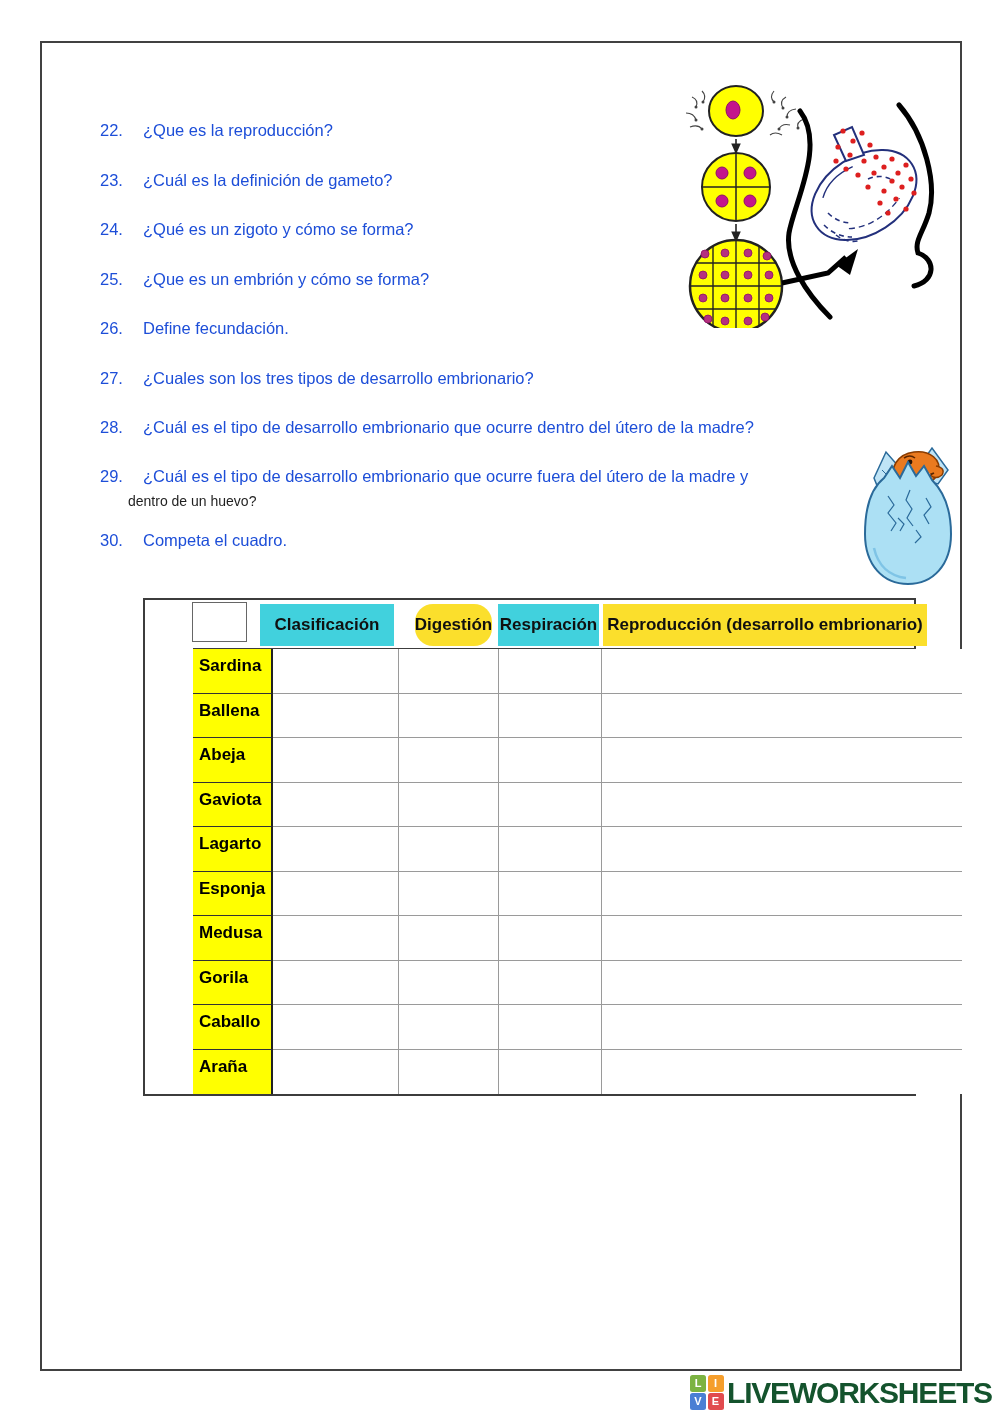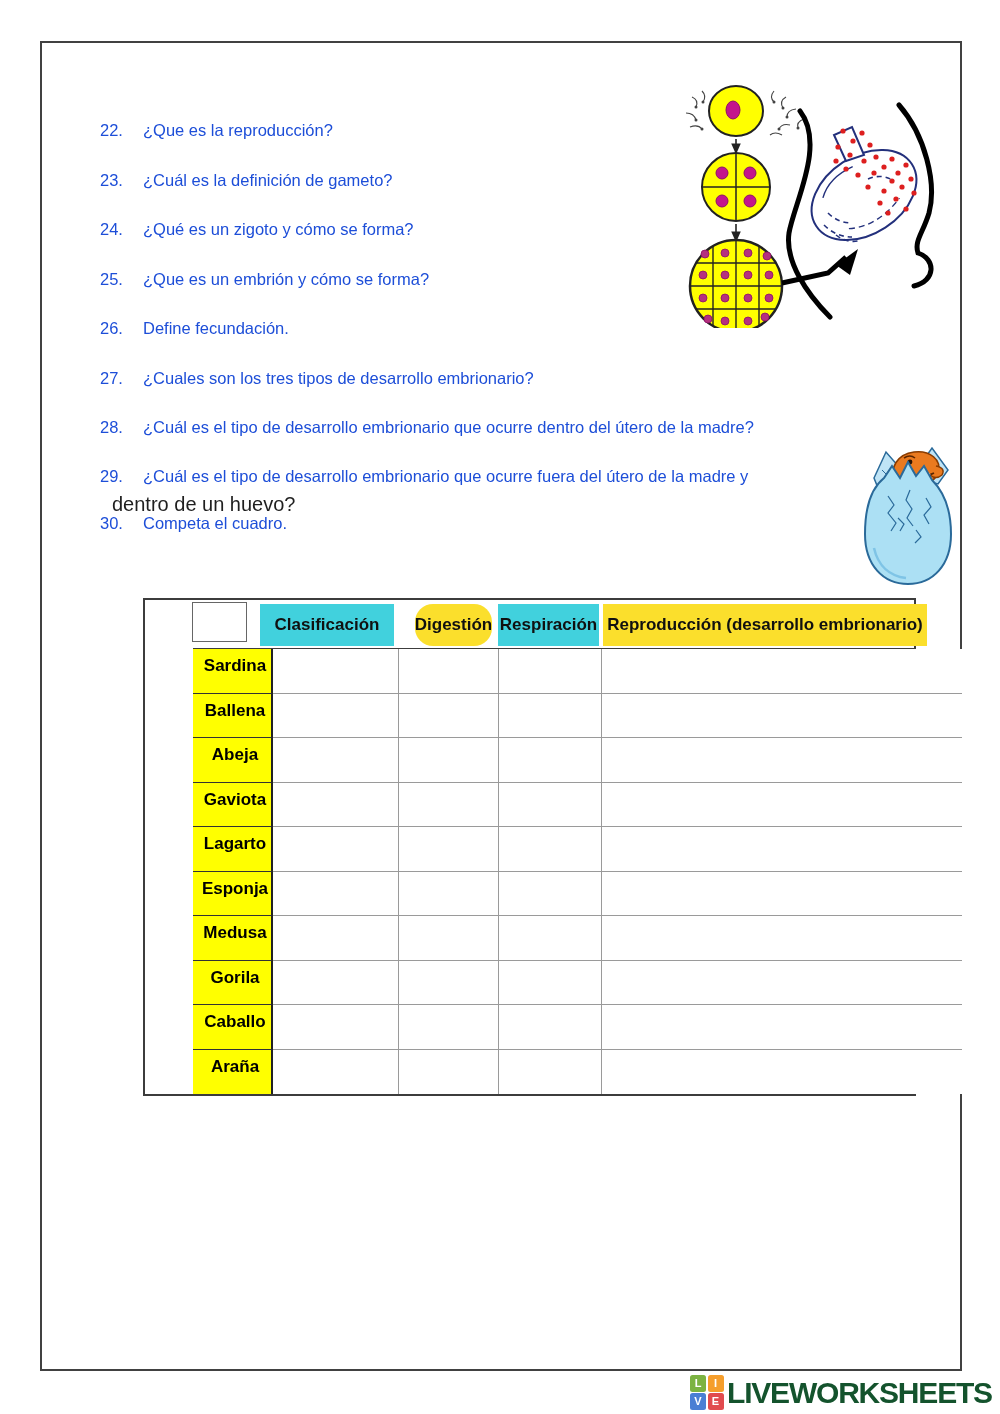--- a/index.html
+++ b/index.html
@@ -4,36 +4,36 @@
 <style>
   html,body{margin:0;padding:0;background:#ffffff;}
   body{width:1000px;height:1414px;position:relative;overflow:hidden;
        font-family:"Liberation Sans",sans-serif;color:#1e1e1e;}
   .frame{position:absolute;left:40px;top:41px;width:922px;height:1330px;
          border:2px solid #414141;box-sizing:border-box;background:#fff;}
   
   .q{position:absolute;left:100px;display:flex;font-size:16.5px;line-height:21px;color:#1d4ed8;}
   .q .num{width:43px;flex:0 0 43px;}
   .q .txt{white-space:nowrap;}
-  .qline2{position:absolute;left:112px;font-size:20px;color:#1f1f1f;}
+  .qline2{position:absolute;left:128px;font-size:14px;color:#1f1f1f;}
   
   .tbl{position:absolute;left:143px;top:598px;width:773px;box-sizing:border-box;
        border:2px solid #3c3c3c;background:#fff;padding-left:48px;}
   .thead{position:relative;height:48px;}
   .corner{position:absolute;left:-1px;top:2px;width:53px;height:38px;
           border:1px solid #666;background:#fff;}
   .hblock{position:absolute;top:4px;height:42px;display:flex;align-items:center;
           justify-content:center;font-weight:bold;font-size:17px;color:#101010;}
   .hb0{left:67px;width:134px;background:#41d1dd;}
   .hb1{left:222px;width:77px;background:#fbdf2c;border-radius:18px;}
   .hb2{left:305px;width:101px;background:#41d1dd;}
   .hb3{left:410px;width:324px;background:#fbdf2c;}
   .tbody{display:grid;grid-template-columns:80px 126px 100px 103px 360px;
          grid-auto-rows:44.5px;border-top:1px solid #3c3c3c;}
-  .cell{border-right:1px solid #9a9a9a;border-bottom:1px solid #9a9a9a;background:#fff;text-align:center;}
+  .cell{border-right:1px solid #9a9a9a;border-bottom:1px solid #9a9a9a;background:#fff;}
   .cell.lastcol{border-right:none;}
   .cell.lastrow{border-bottom:none;}
   .rowlabel{background:#ffff00;border-right:2px solid #222;border-bottom:1px solid #333;
             font-weight:bold;font-size:17px;color:#000;padding:7px 0 0 6px;box-sizing:border-box;}
   .rowlabel.lastrow{border-bottom:none;}
   
   .illus{position:absolute;}
   
   .logo{position:absolute;left:690px;top:1375px;display:flex;align-items:center;}
   .tiles{width:34px;height:35px;display:grid;grid-template-columns:16px 16px;
@@ -74,21 +74,21 @@
 </div>
 <div class="q" style="top:417px">
   <span class="num">28.</span>
   <span class="txt">¿Cuál es el tipo de desarrollo embrionario que ocurre dentro del útero de la madre?</span>
 </div>
 <div class="q" style="top:466px">
   <span class="num">29.</span>
   <span class="txt">¿Cuál es el tipo de desarrollo embrionario que ocurre fuera del útero de la madre y</span>
 </div>
 <div class="qline2" style="top:493px">dentro de un huevo?</div>
-<div class="q" style="top:513px">
+<div class="q" style="top:530px">
   <span class="num">30.</span>
   <span class="txt">Competa el cuadro.</span>
 </div>
 
 <div class="tbl">
   <div class="thead">
     <div class="corner"></div>
     <div class="hblock hb0">Clasificación</div>
     <div class="hblock hb1">Digestión</div>
     <div class="hblock hb2">Respiración</div>

